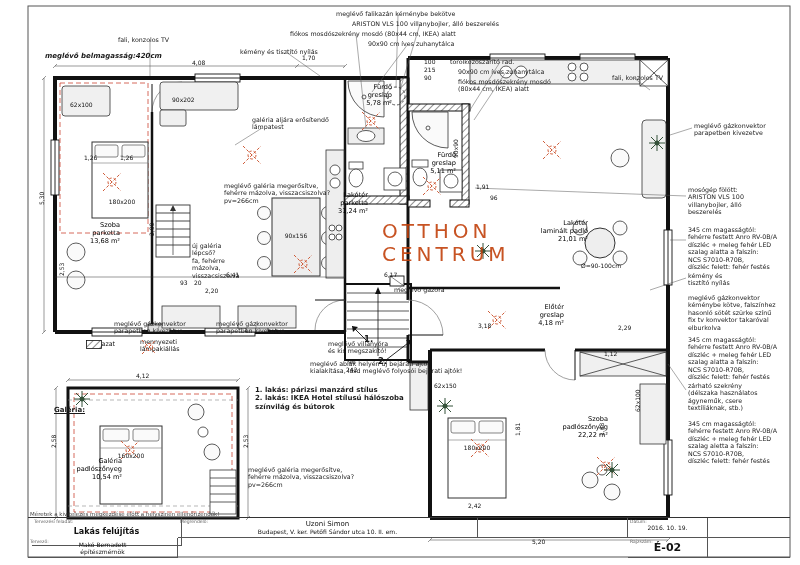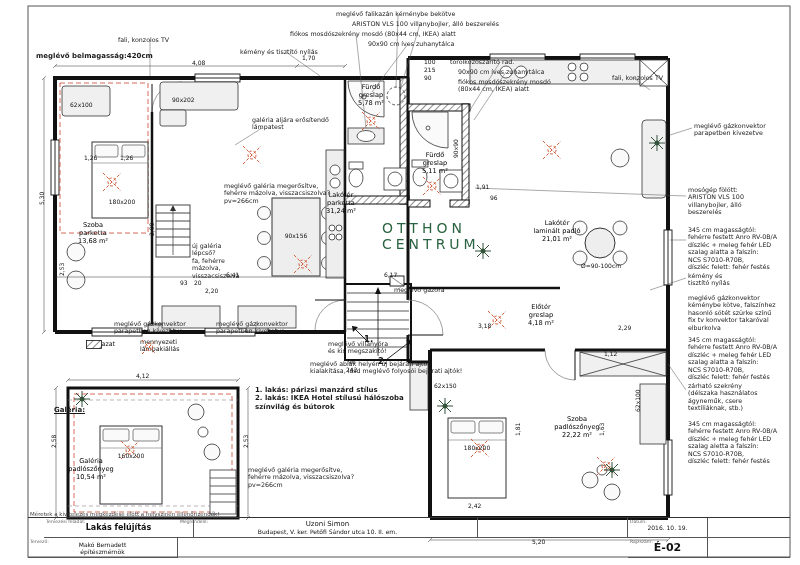--- a/index.html
+++ b/index.html
@@ -8,32 +8,32 @@
   svg{position:absolute;left:0;top:0;}
   
   .ann{position:absolute;font-size:6.3px;line-height:1.18;color:#1a1a1a;
        white-space:pre-line;transform-origin:left top;}
   .ann.bold{font-weight:700;}
   .ann.s7{font-size:7px;}
   .ann.s8{font-size:8.5px;}
   .ann.u{text-decoration:underline;}
   .ann.dim{font-size:6px;color:#111;}
   .ann.c{text-align:center;}
-  .ann.room{font-size:6.6px;text-align:center;color:#000;}
+  .ann.room{font-size:6.6px;text-align:right;color:#000;}
   .ann.tiny{font-size:5.5px;color:#444;}
   
   .legend-item{position:absolute;display:flex;align-items:center;gap:3px;
                font-size:6.3px;white-space:pre-line;}
   
   .watermark{position:absolute;left:382px;top:220px;display:flex;align-items:flex-end;
              gap:6px;color:#d3d3d3;opacity:.9;pointer-events:none;}
   .wm-circle{width:84px;height:84px;border:9px solid #d6d6d6;border-radius:50%;
              display:flex;align-items:center;justify-content:center;
              font-size:34px;font-weight:700;font-style:italic;color:#d6d6d6;}
-  .wm-text{font-size:14px;letter-spacing:4px;color:#14532d;line-height:1.15;
+  .wm-text{font-size:20px;letter-spacing:4px;color:#c2410c;line-height:1.15;
            font-weight:400;padding-bottom:4px;}
   
   .titleblock{position:absolute;left:28px;top:517px;width:762px;height:40px;
               border-top:1.2px solid #333;box-sizing:border-box;}
   .tb-cell{position:absolute;border-right:1px solid #555;border-bottom:1px solid #555;
            box-sizing:border-box;display:flex;align-items:center;justify-content:center;
            text-align:center;white-space:pre-line;overflow:hidden;}
   .tb-label{position:absolute;left:2px;top:1px;font-size:4.5px;color:#666;text-align:left;}
   .tb-main7{font-size:7px;}
   .tb-main8{font-size:8px;font-weight:700;}
@@ -369,21 +369,21 @@
 lámpakiállás</span>
   </div>
 
   <div id="annotations">
       <div class="ann" style="left: 336px; top: 10px;">meglévő falikazán kéménybe bekötve</div>
       <div class="ann" style="left: 352px; top: 20px;">ARISTON VLS 100 villanybojler, álló beszerelés</div>
       <div class="ann" style="left: 290px; top: 30px;">fiókos mosdószekrény mosdó (80x44 cm, IKEA) alatt</div>
       <div class="ann" style="left: 368px; top: 40px;">90x90 cm íves zuhanytálca</div>
       <div class="ann" style="left: 240px; top: 48px;">kémény és tisztító nyílás</div>
       <div class="ann" style="left: 118px; top: 36px;">fali, konzolos TV</div>
-      <div class="ann bold s7" style="left: 36px; top: 52px;">meglévő belmagasság:420cm</div>
+      <div class="ann bold s7" style="left: 45px; top: 52px; font-style: italic;">meglévő belmagasság:420cm</div>
       <div class="ann" style="left: 450px; top: 58px;">törölközőszárító rad.</div>
       <div class="ann" style="left: 458px; top: 68px;">90x90 cm íves zuhanytálca</div>
       <div class="ann" style="left: 458px; top: 78px;">fiókos mosdószekrény mosdó
 (80x44 cm, IKEA) alatt</div>
       <div class="ann" style="left: 612px; top: 74px;">fali, konzolos TV</div>
       <div class="ann" style="left: 694px; top: 122px; width: 96px;">meglévő gázkonvektor
 parapetben kivezetve</div>
       <div class="ann" style="left: 688px; top: 186px; width: 100px;">mosógép fölött:
 ARISTON VLS 100
 villanybojler, álló
@@ -506,21 +506,21 @@
       <div class="ann dim" style="left: 468px; top: 502px;">2,42</div>
       <div class="ann dim" style="left: 532px; top: 538px;">5,20</div>
       <div class="ann dim" style="left: 136px; top: 372px;">4,12</div>
       <div class="ann dim" style="left: 50px; top: 448px; transform: rotate(-90deg);">2,58</div>
       <div class="ann dim" style="left: 242px; top: 448px; transform: rotate(-90deg);">2,53</div>
     </div>
 
   <div class="ann tiny" style="left:30px;top:511px;">Méretek a kivitelezés megkezdése előtt a helyszínen ellenőrizendők!</div>
 
   <div class="titleblock">
-    <div class="tb-cell" style="left:16px;top:0;width:150px;height:20px;">
+    <div class="tb-cell" style="left:4px;top:0;width:150px;height:28px;">
       <span class="tb-label">Tervezési feladat:</span>
       <span class="tb-main8">Lakás felújítás</span>
     </div>
     <div class="tb-cell" style="left:0;top:20px;width:150px;height:20px;">
       <span class="tb-label">Tervező:</span>
       <span class="tb-sub">Makó Bernadett
 építészmérnök</span>
     </div>
     <div class="tb-cell" style="left:150px;top:0;width:300px;height:20px;flex-direction:column;">
       <span class="tb-label">Megrendelő:</span>

